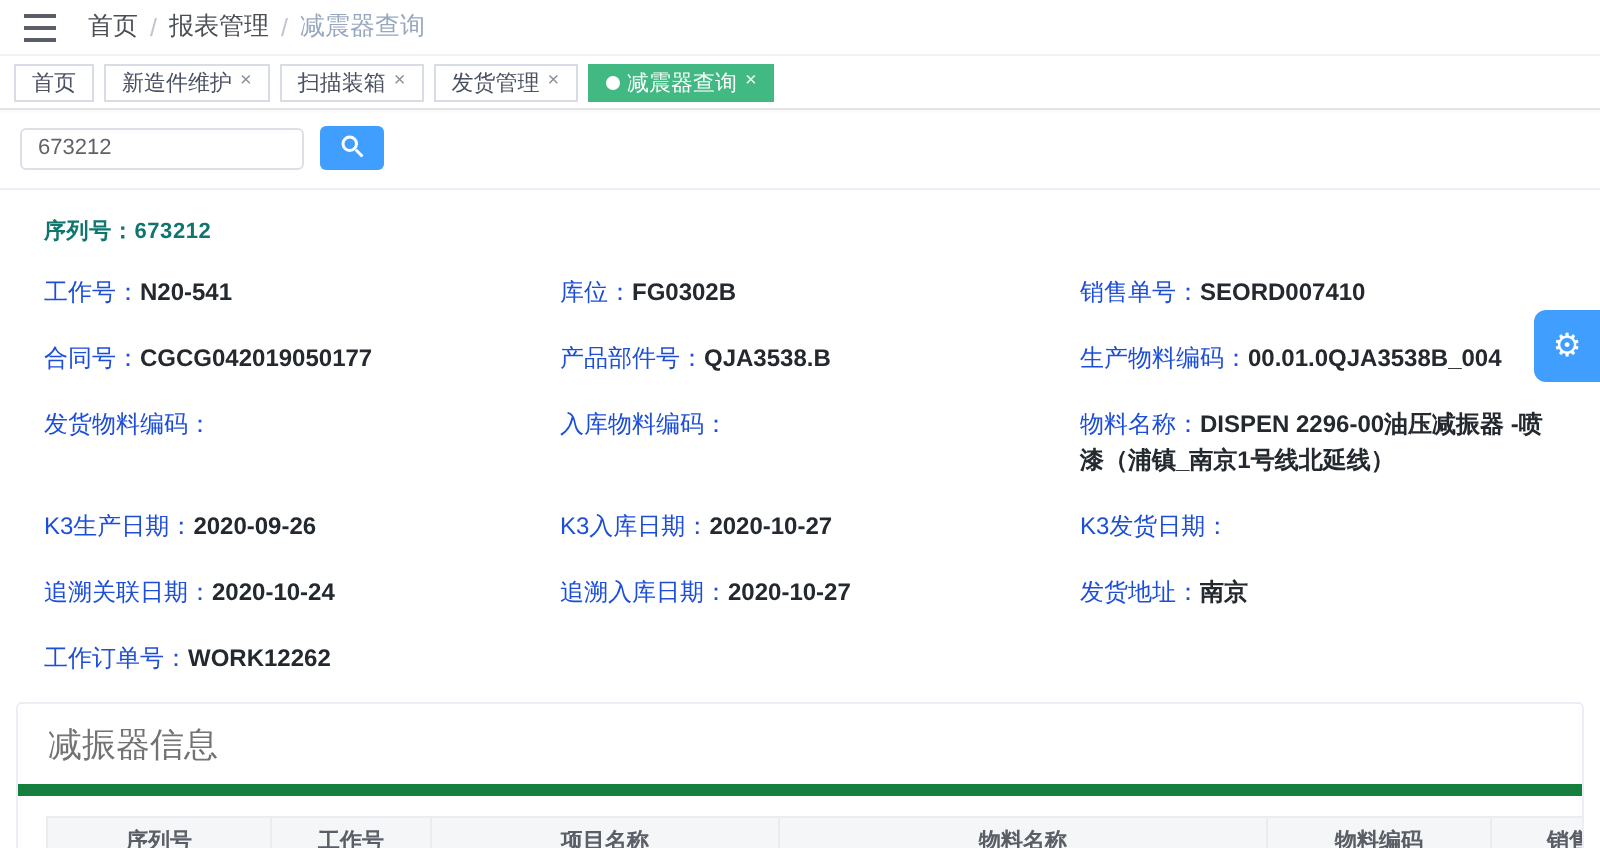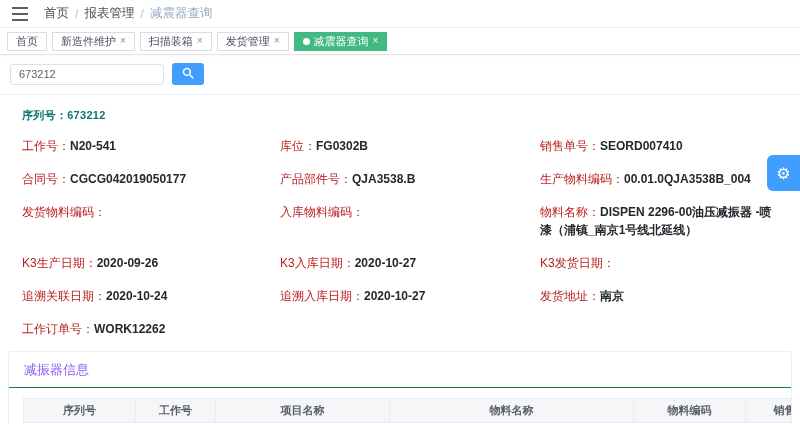--- a/index.html
+++ b/index.html
@@ -27,42 +27,42 @@
     background:#fff; border-bottom:1px solid #e4e4e4; box-shadow:0 1px 2px rgba(0,0,0,.03); }
   .tab { height:19px; display:flex; align-items:center; gap:4px; padding:0 8px;
     border:1px solid #d8dce5; background:#fff; color:#495060; font-size:11px; cursor:pointer; white-space:nowrap; }
   .tab .tab-close { font-size:10px; color:#8a8f99; line-height:1; cursor:pointer; }
   .tab.active { background:#42b983; border-color:#42b983; color:#fff; }
   .tab.active .tab-close { color:#e8fff4; }
   .tab-dot { width:7px; height:7px; border-radius:50%; background:#fff; display:inline-block; }
 
   
   .search-row { display:flex; align-items:center; gap:8px; padding:8px 10px 9px; }
-  .search-input { width:154px; height:21px; border:1px solid #dcdfe6; border-radius:3px;
+  .search-input { width:142px; height:21px; border:1px solid #dcdfe6; border-radius:3px;
     padding:0 8px; font-size:11px; color:#606266; outline:none;
     font-family:"Liberation Sans","DejaVu Sans",sans-serif; }
   .search-btn { width:32px; height:22px; background:#409eff; border:none; border-radius:3px;
     display:flex; align-items:center; justify-content:center; cursor:pointer; }
   .content-divider { border-bottom:1px solid #ebeef5; }
 
   
   .page-heading { font-size:11px; font-weight:700; color:#0f766e;
     padding:13px 22px 0; letter-spacing:.3px; }
 
   
   .fields { display:grid; grid-template-columns:258px 260px 1fr;
     padding:6px 10px 4px 22px; font-size:12px; }
   .field { padding:8px 14px 7px 0; line-height:1.5; }
-  .field-label { color:#b91c1c; }
+  .field-label { color:#1d4ed8; }
   .field-value { color:#24292f; font-weight:700; margin-left:0; word-break:break-all; }
 
   
   .panel { margin:2px 8px 0; border:1px solid #ebeef5; border-radius:3px; background:#fff; }
-  .panel-header { padding:9px 15px 8px; font-size:13px; color:#8b5cf6;
-    border-bottom:1px solid #15803d; }
+  .panel-header { padding:9px 15px 8px; font-size:17px; color:#737373;
+    border-bottom:6px solid #15803d; }
   .panel-body { padding:10px 14px 6px; overflow:hidden; }
 
   table.grid { table-layout:fixed; border-collapse:collapse; width:822px; }
   .grid th { height:24px; background:#f5f6f8; border:1px solid #e9ecf0;
     font-size:11px; font-weight:700; color:#5a5e66; text-align:center; }
 
   
   .float-settings { position:fixed; right:0; top:155px; width:33px; height:36px;
     background:#409eff; border:none; border-radius:6px 0 0 6px; color:#fff;
     display:flex; align-items:center; justify-content:center; font-size:16px; cursor:pointer; }

